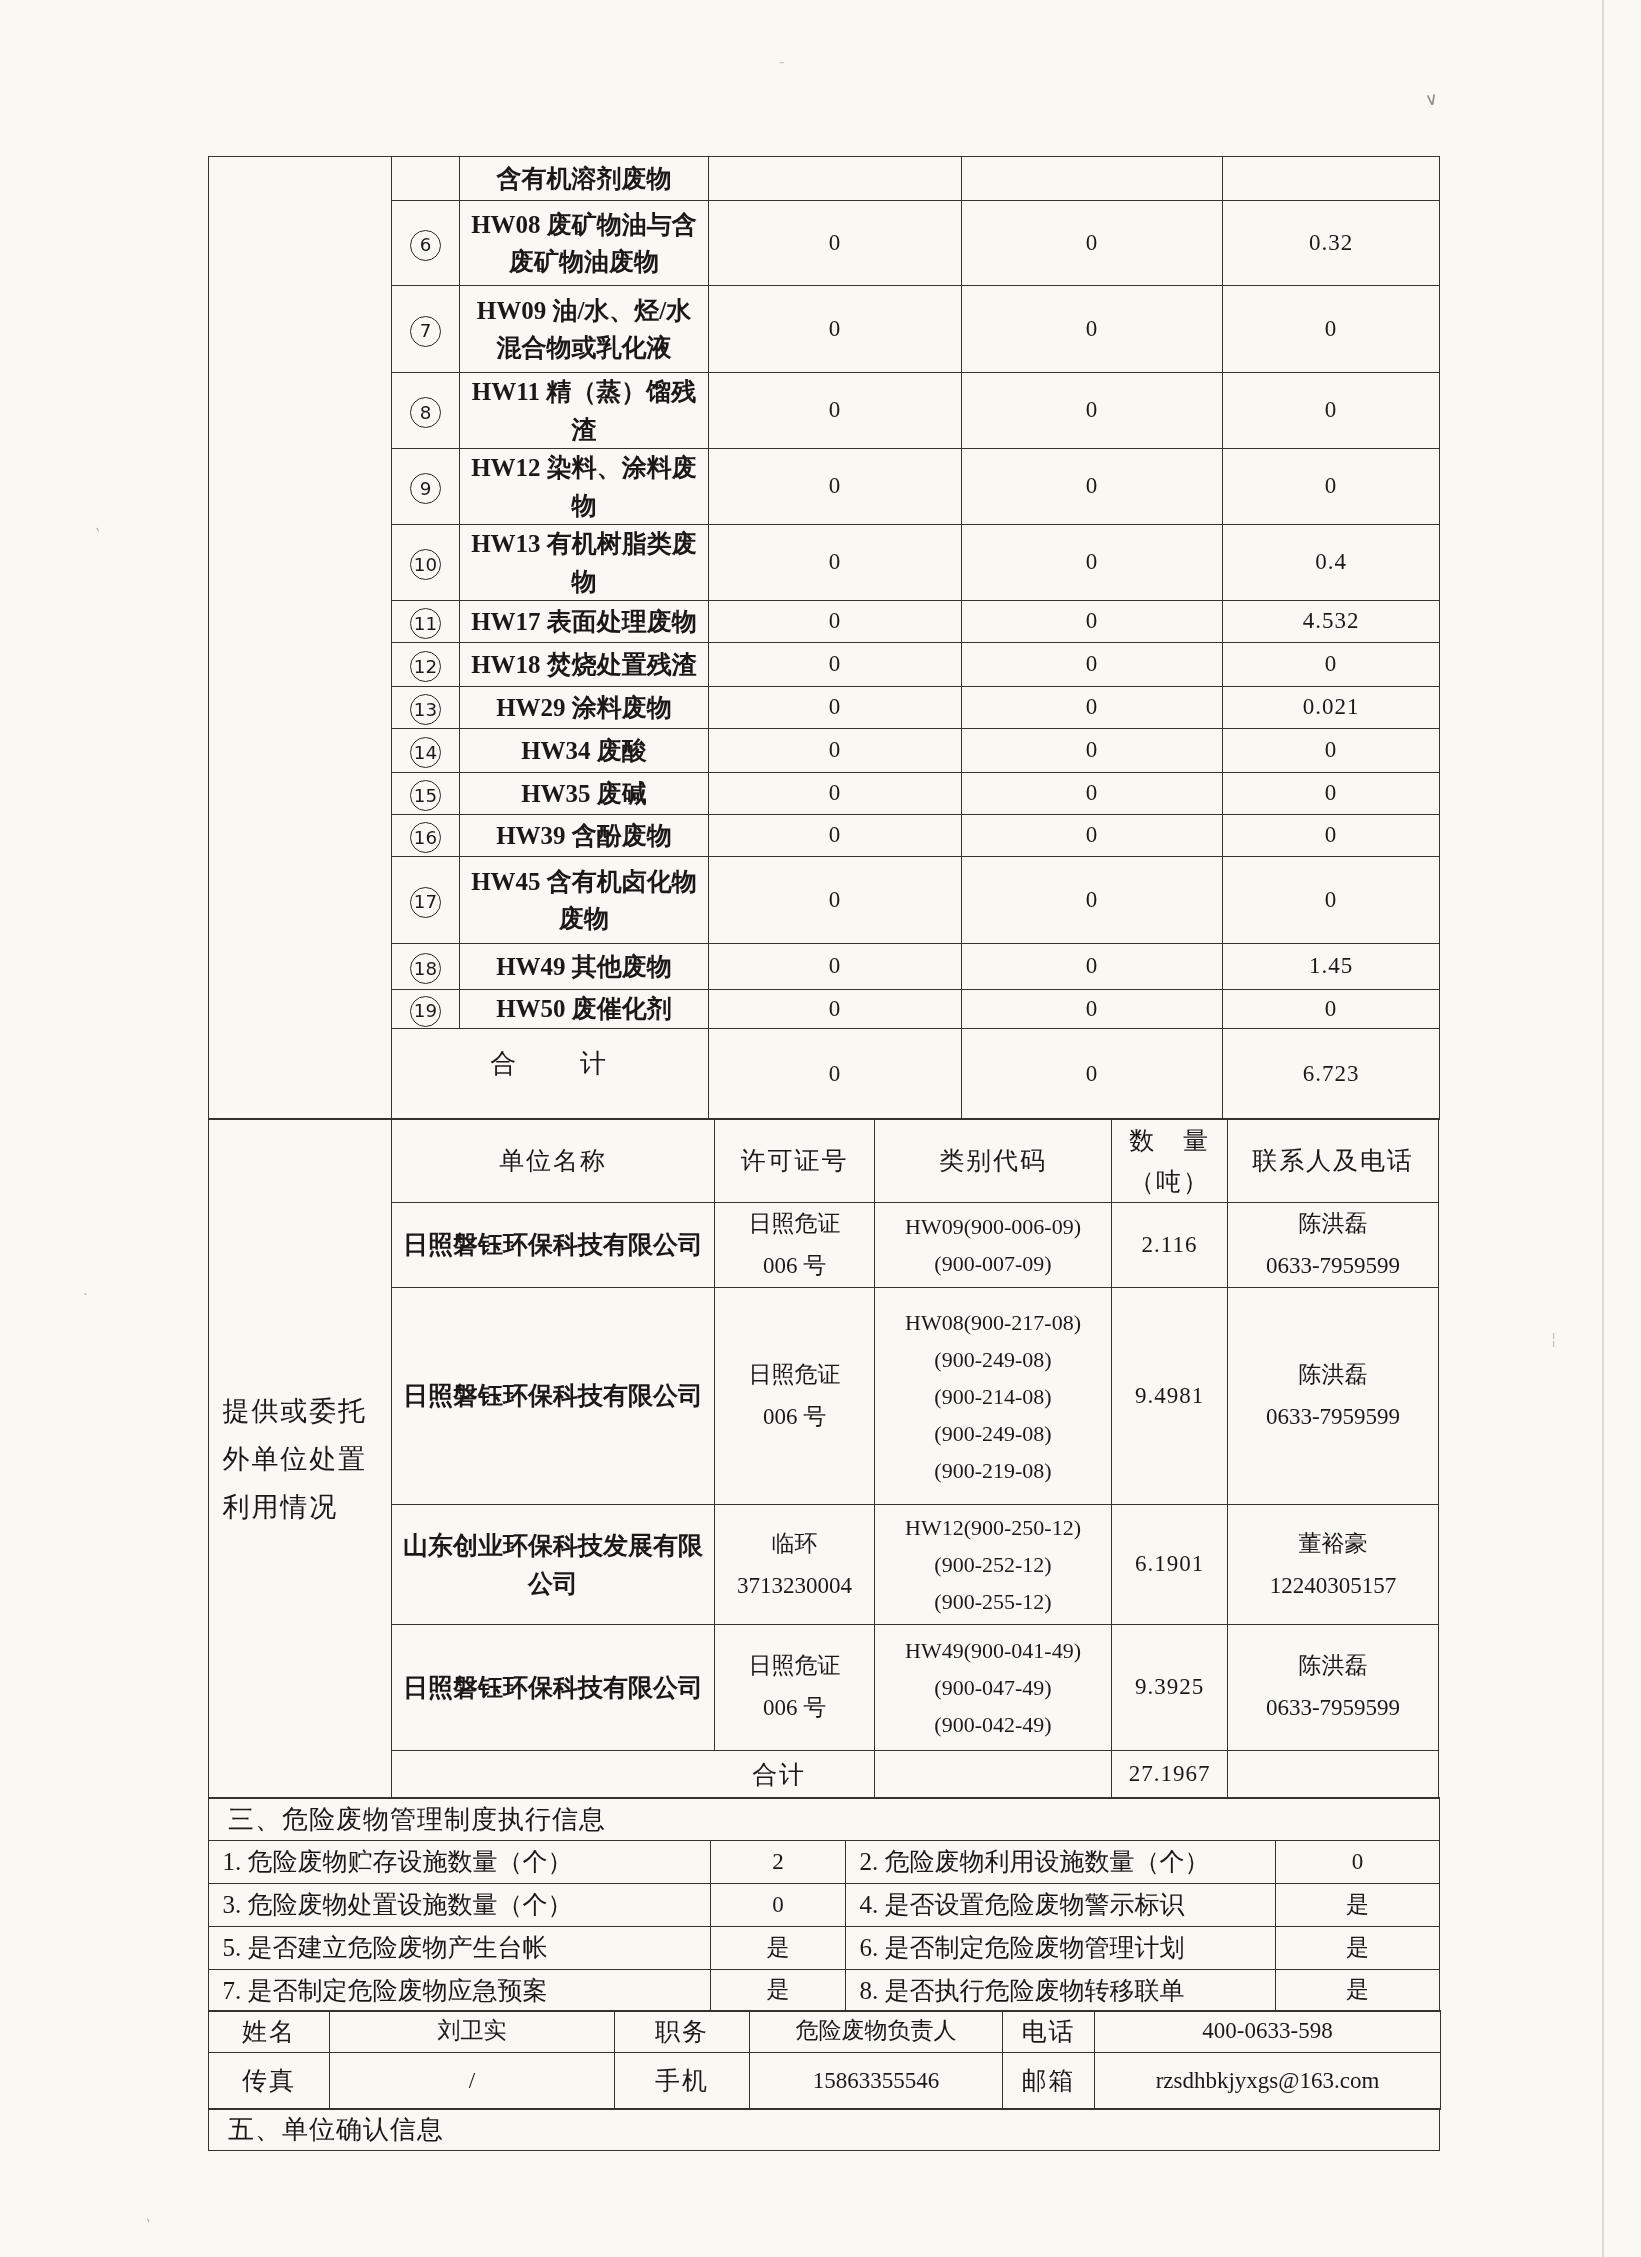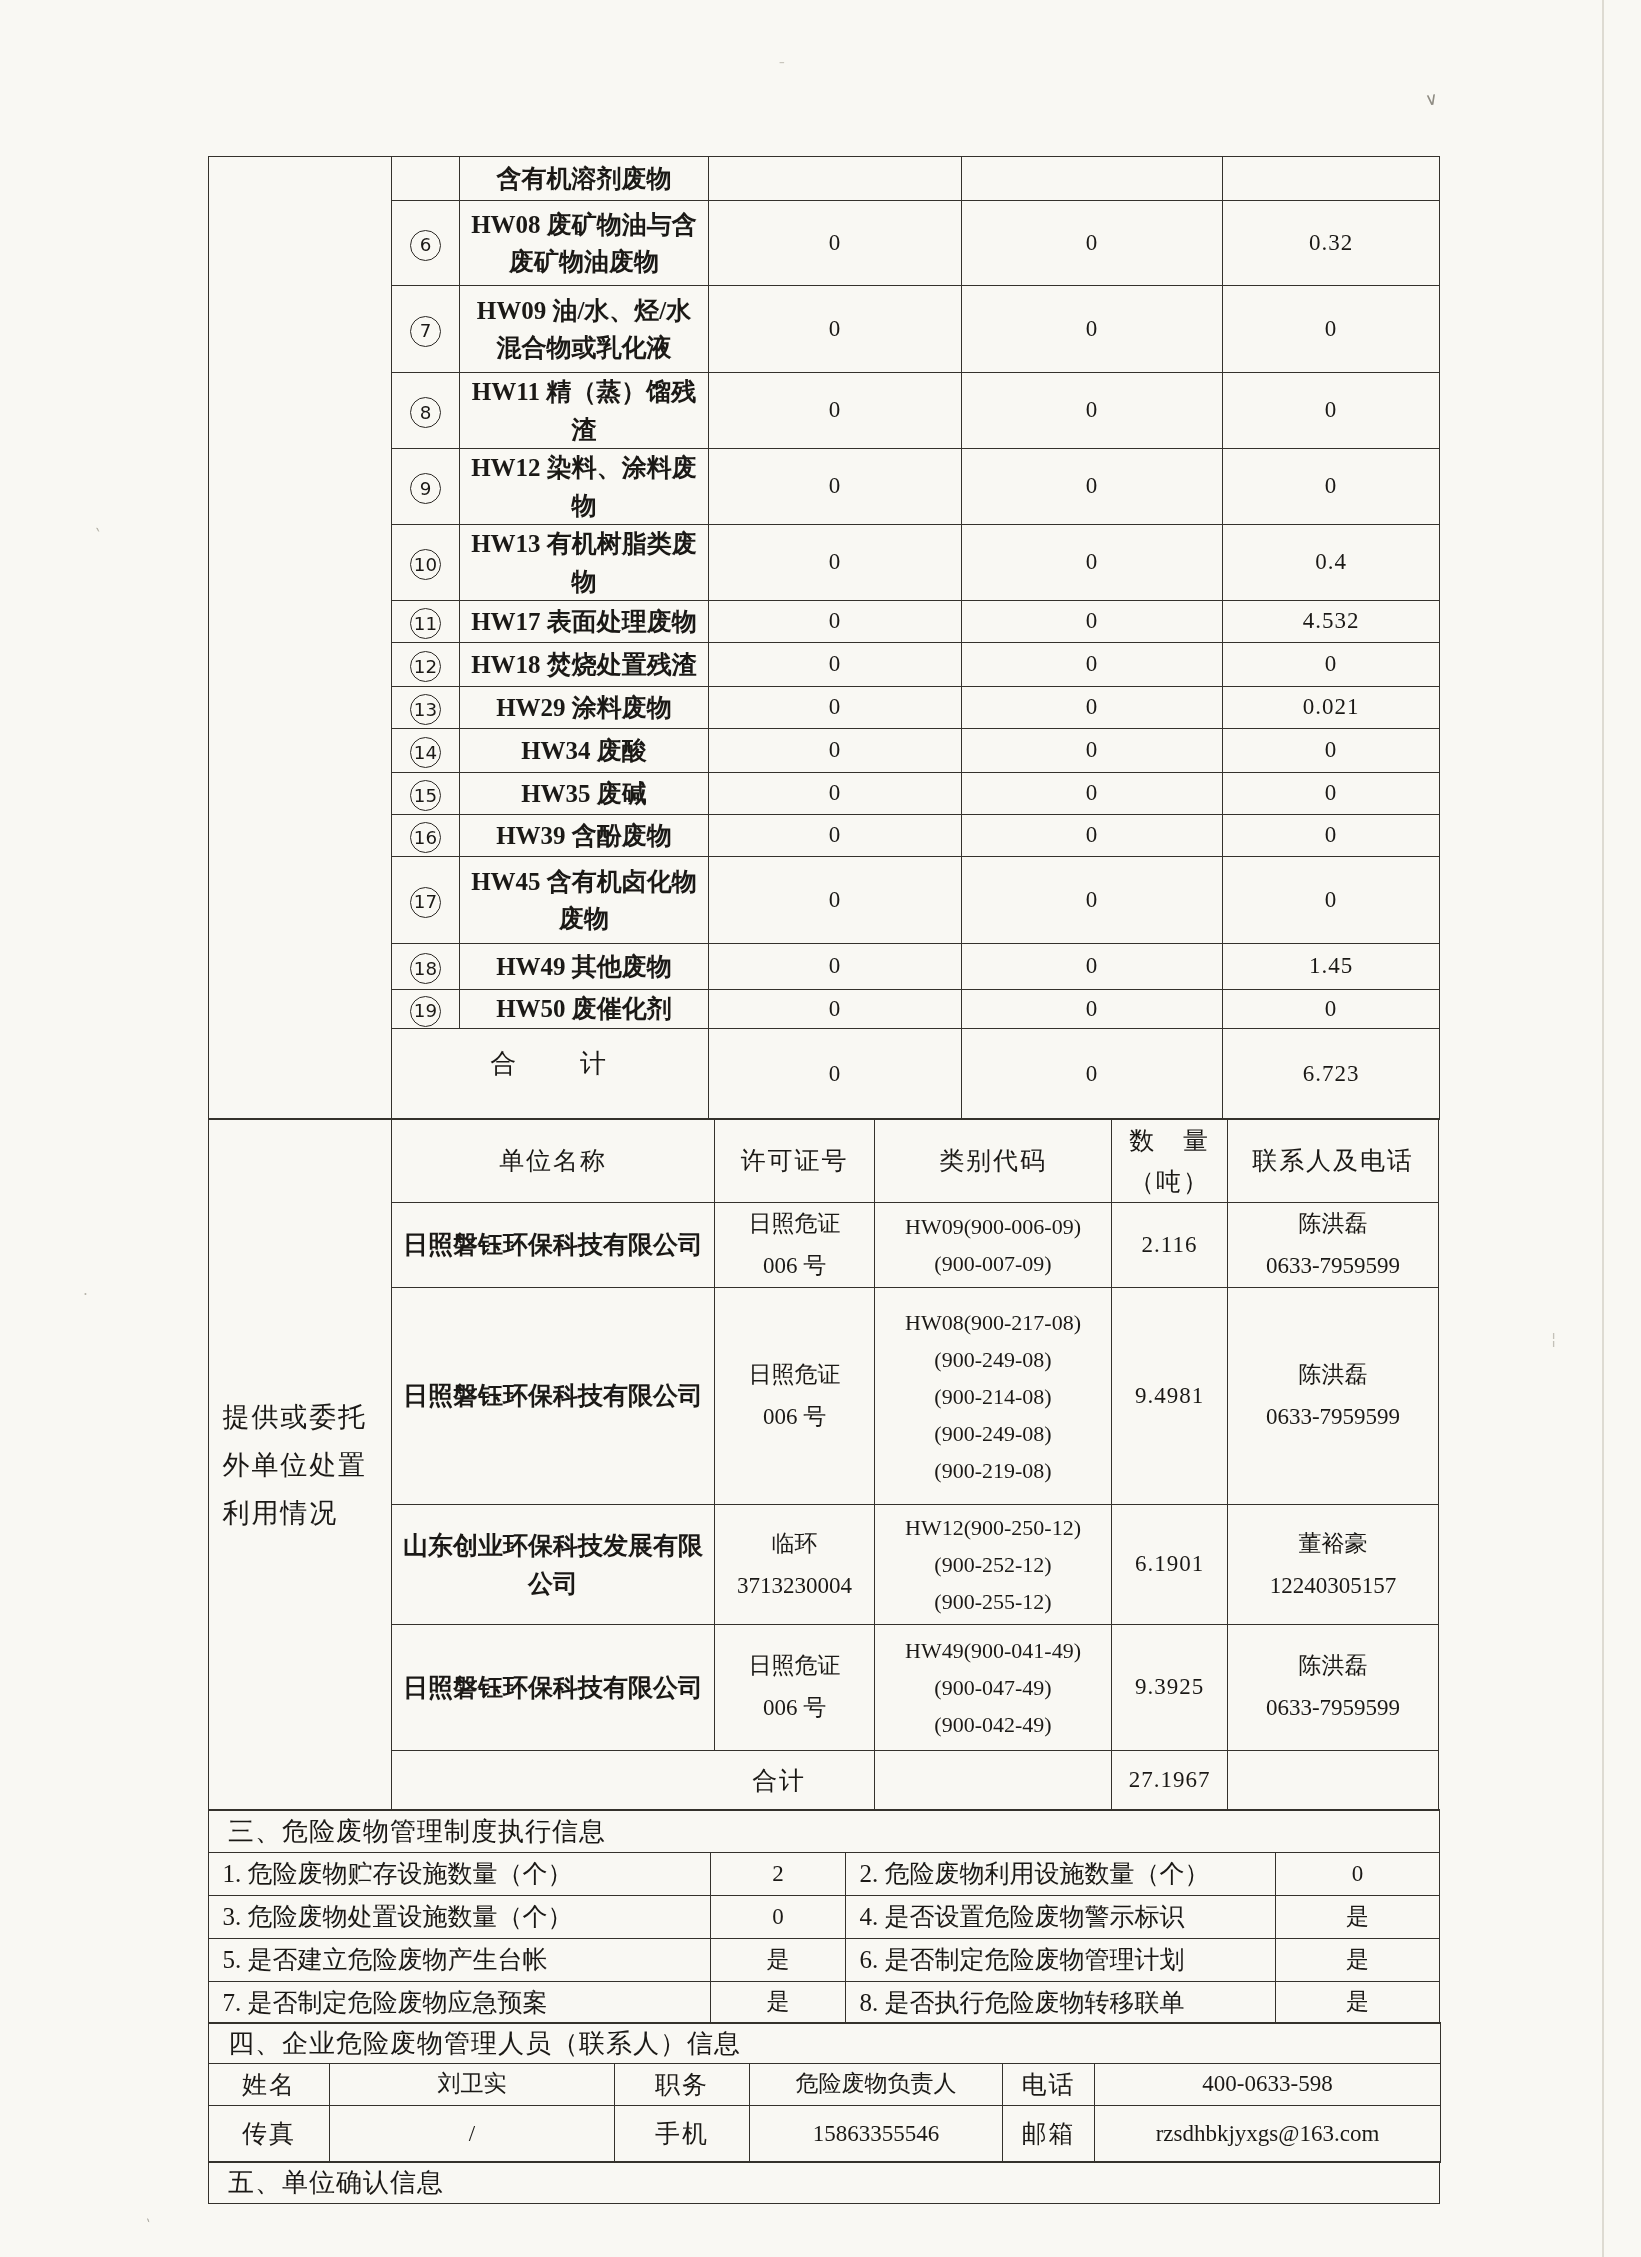--- a/index.html
+++ b/index.html
@@ -283,21 +283,21 @@
             <div>(900-047-49)</div>
             <div>(900-042-49)</div>
           </td>
           <td class="qty">9.3925</td>
           <td class="contact">
             <div>陈洪磊</div>
             <div>0633-7959599</div>
           </td>
         </tr>
 
-        <tr style="height:60px">
+        <tr style="height:48px">
           <td colspan="2" class="mid-total">合计</td>
           <td></td>
           <td class="qty">27.1967</td>
           <td></td>
         </tr>
       </tbody>
     </table>
 
     <table class="t">
       <colgroup>
@@ -340,23 +340,20 @@
     <table class="t">
       <colgroup>
         <col style="width:121px">
           <col style="width:285px">
           <col style="width:135px">
         <col style="width:253px">
           <col style="width:92px">
           <col style="width:346px">
       </colgroup>
       <tbody>
-        <tr style="height:41px">
-          <td colspan="6" class="sec-title">四、企业危险废物管理人员（联系人）信息</td>
-        </tr>
         <tr style="height:42px">
           <td class="field-label">姓名</td>
           <td class="field-value">刘卫实</td>
           <td class="field-label">职务</td>
           <td class="field-value">危险废物负责人</td>
           <td class="field-label">电话</td>
           <td class="field-value">400-0633-598</td>
         </tr>
         <tr style="height:57px">
           <td class="field-label">传真</td>

